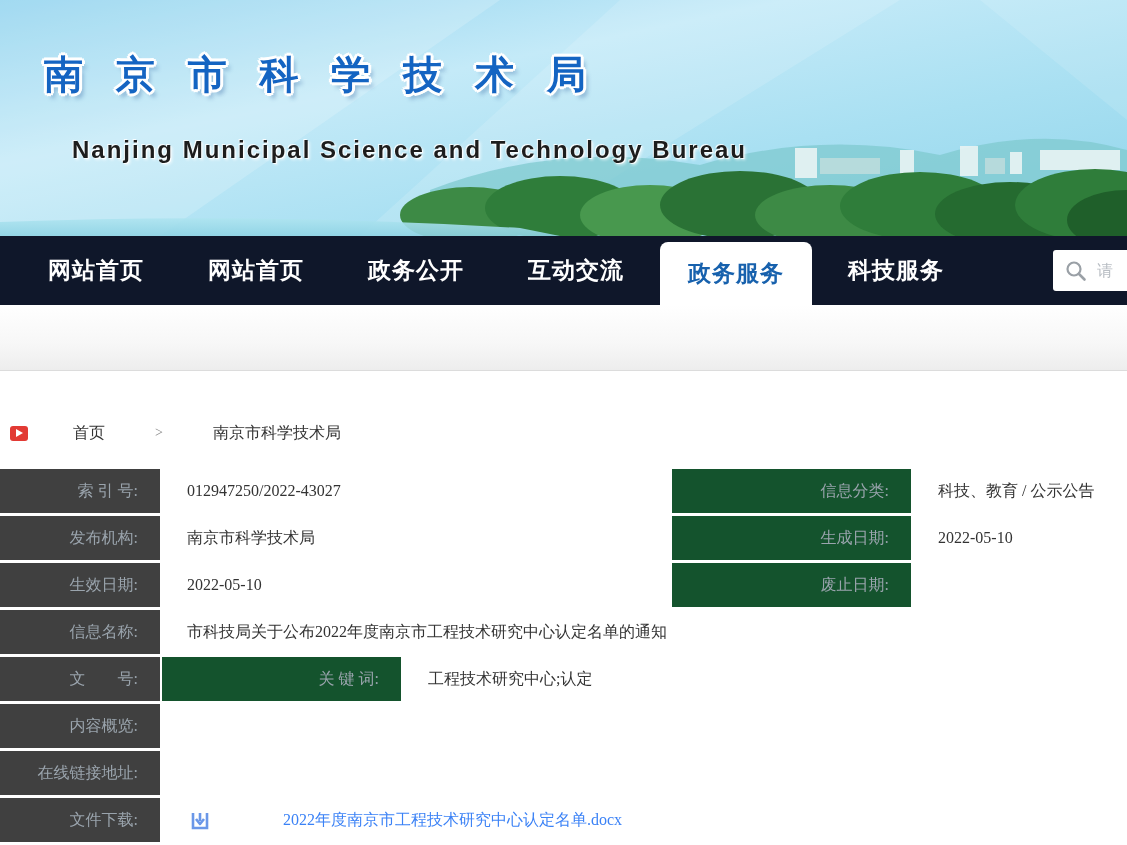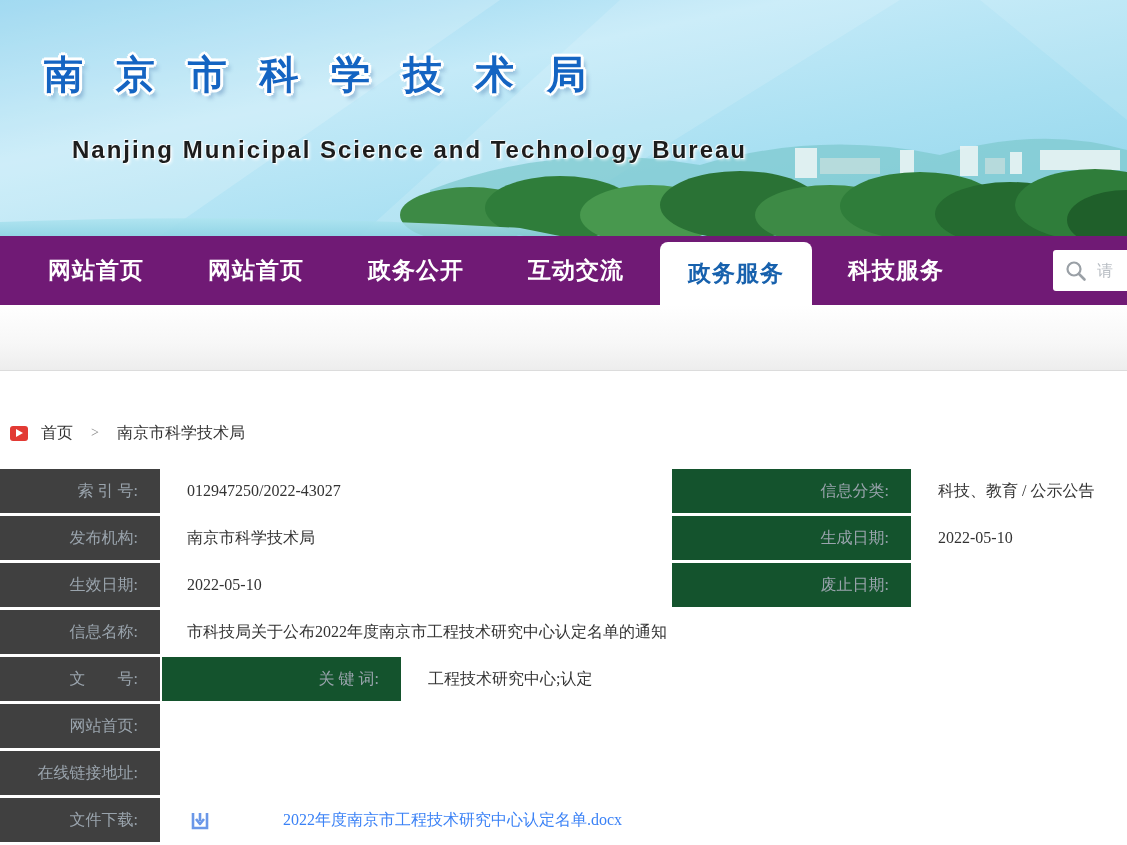--- a/index.html
+++ b/index.html
@@ -18,21 +18,21 @@
                 4px 5px 4px rgba(20,70,140,.35);
   }
   .banner-subtitle {
     position:absolute; left:72px; top:136px;
     font-size:24px; font-weight:bold; letter-spacing:2px; color:#1d1d1d;
     text-shadow:1px 1px 0 rgba(255,255,255,.85), -1px -1px 0 rgba(255,255,255,.85),
                 2px 2px 3px rgba(255,255,255,.7);
   }
 
   
-  .nav { position:relative; width:1127px; height:69px; background:#701a75; }
+  .nav { position:relative; width:1127px; height:69px; background:#0f172a; }
   .nav-items { display:flex; align-items:flex-end; height:69px; padding-left:48px; }
   .nav-item {
     height:69px; line-height:69px; color:#fff; font-size:23px; font-weight:bold;
     letter-spacing:1px; margin-right:64px; cursor:pointer; white-space:nowrap;
   }
   .nav-item.active {
     background:#fff; color:#1761ad; height:63px; line-height:63px;
     padding:0 28px; border-radius:8px 8px 0 0; margin-right:36px; margin-left:-28px;
   }
   .search-box {
@@ -49,21 +49,21 @@
   
   .substrip {
     width:1127px; height:66px;
     background:linear-gradient(#ffffff, #f7f7f7 60%, #ededed);
     border-bottom:1px solid #dcdcdc;
   }
 
   
   .breadcrumb {
     display:flex; align-items:center; margin:47px 0 0 10px; height:30px;
-    font-family:"Liberation Serif", serif; font-size:16px; color:#333;
+    font-family:"Liberation Serif", serif; font-size:16px; color:#333;gap:32px;
   }
   .crumb-icon {
     width:18px; height:15px; background:#e23a34; border-radius:3px;
     position:relative; margin-right:13px;
   }
   .crumb-icon::after {
     content:""; position:absolute; left:6px; top:3.5px;
     border-left:7px solid #fff; border-top:4px solid transparent; border-bottom:4px solid transparent;
   }
   .crumb-sep { margin:0 18px; color:#888; font-size:14px; }
@@ -198,21 +198,21 @@
     <div class="cell val val-full">市科技局关于公布2022年度南京市工程技术研究中心认定名单的通知</div>
   </div>
 
   <div class="row">
     <div class="cell lbl">文　　号:</div>
     <div class="cell lbl2">关 键 词:</div>
     <div class="cell val val-right">工程技术研究中心;认定</div>
   </div>
 
   <div class="row">
-    <div class="cell lbl">网站首页:</div>
+    <div class="cell lbl">内容概览:</div>
     <div class="cell val val-full"></div>
   </div>
 
   <div class="row">
     <div class="cell lbl">在线链接地址:</div>
     <div class="cell val val-full"></div>
   </div>
 
   <div class="row">
     <div class="cell lbl">文件下载:</div>

